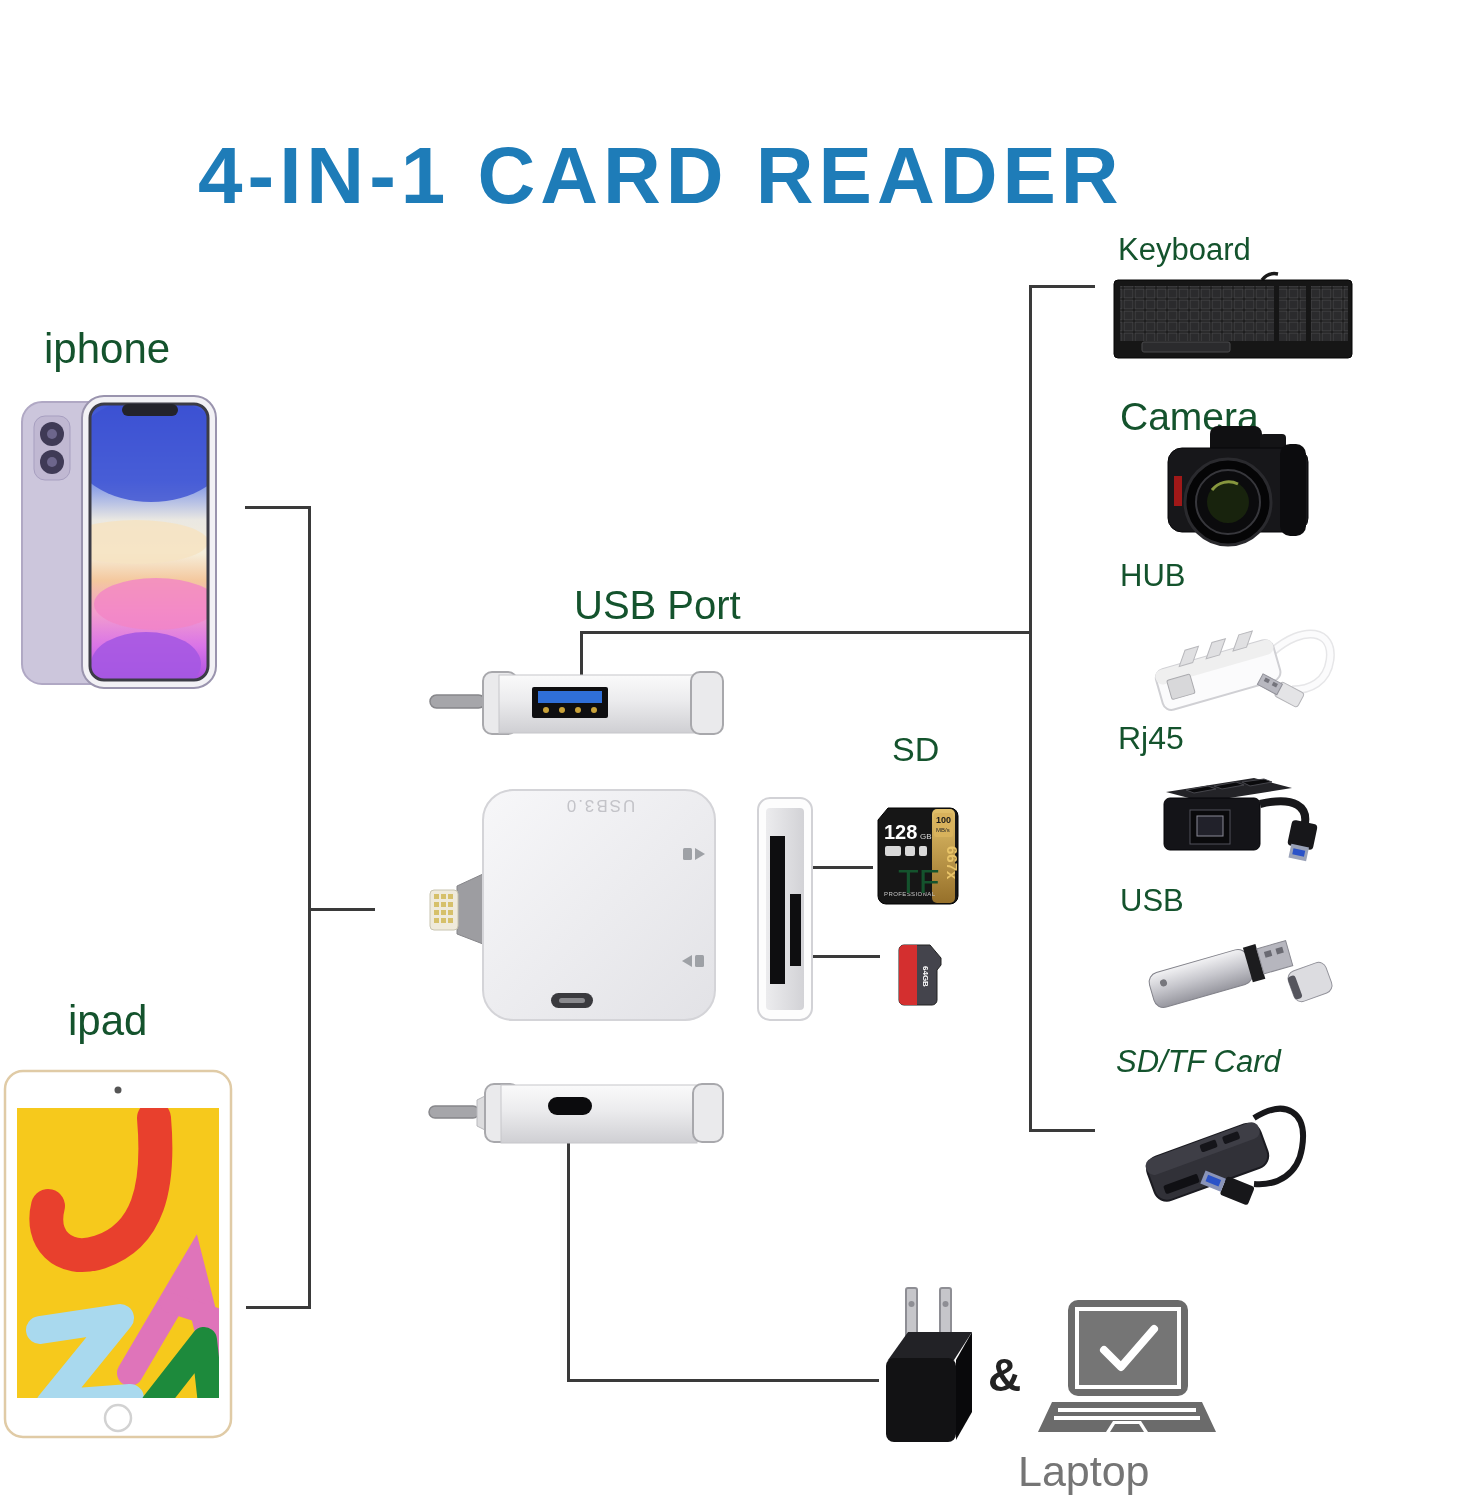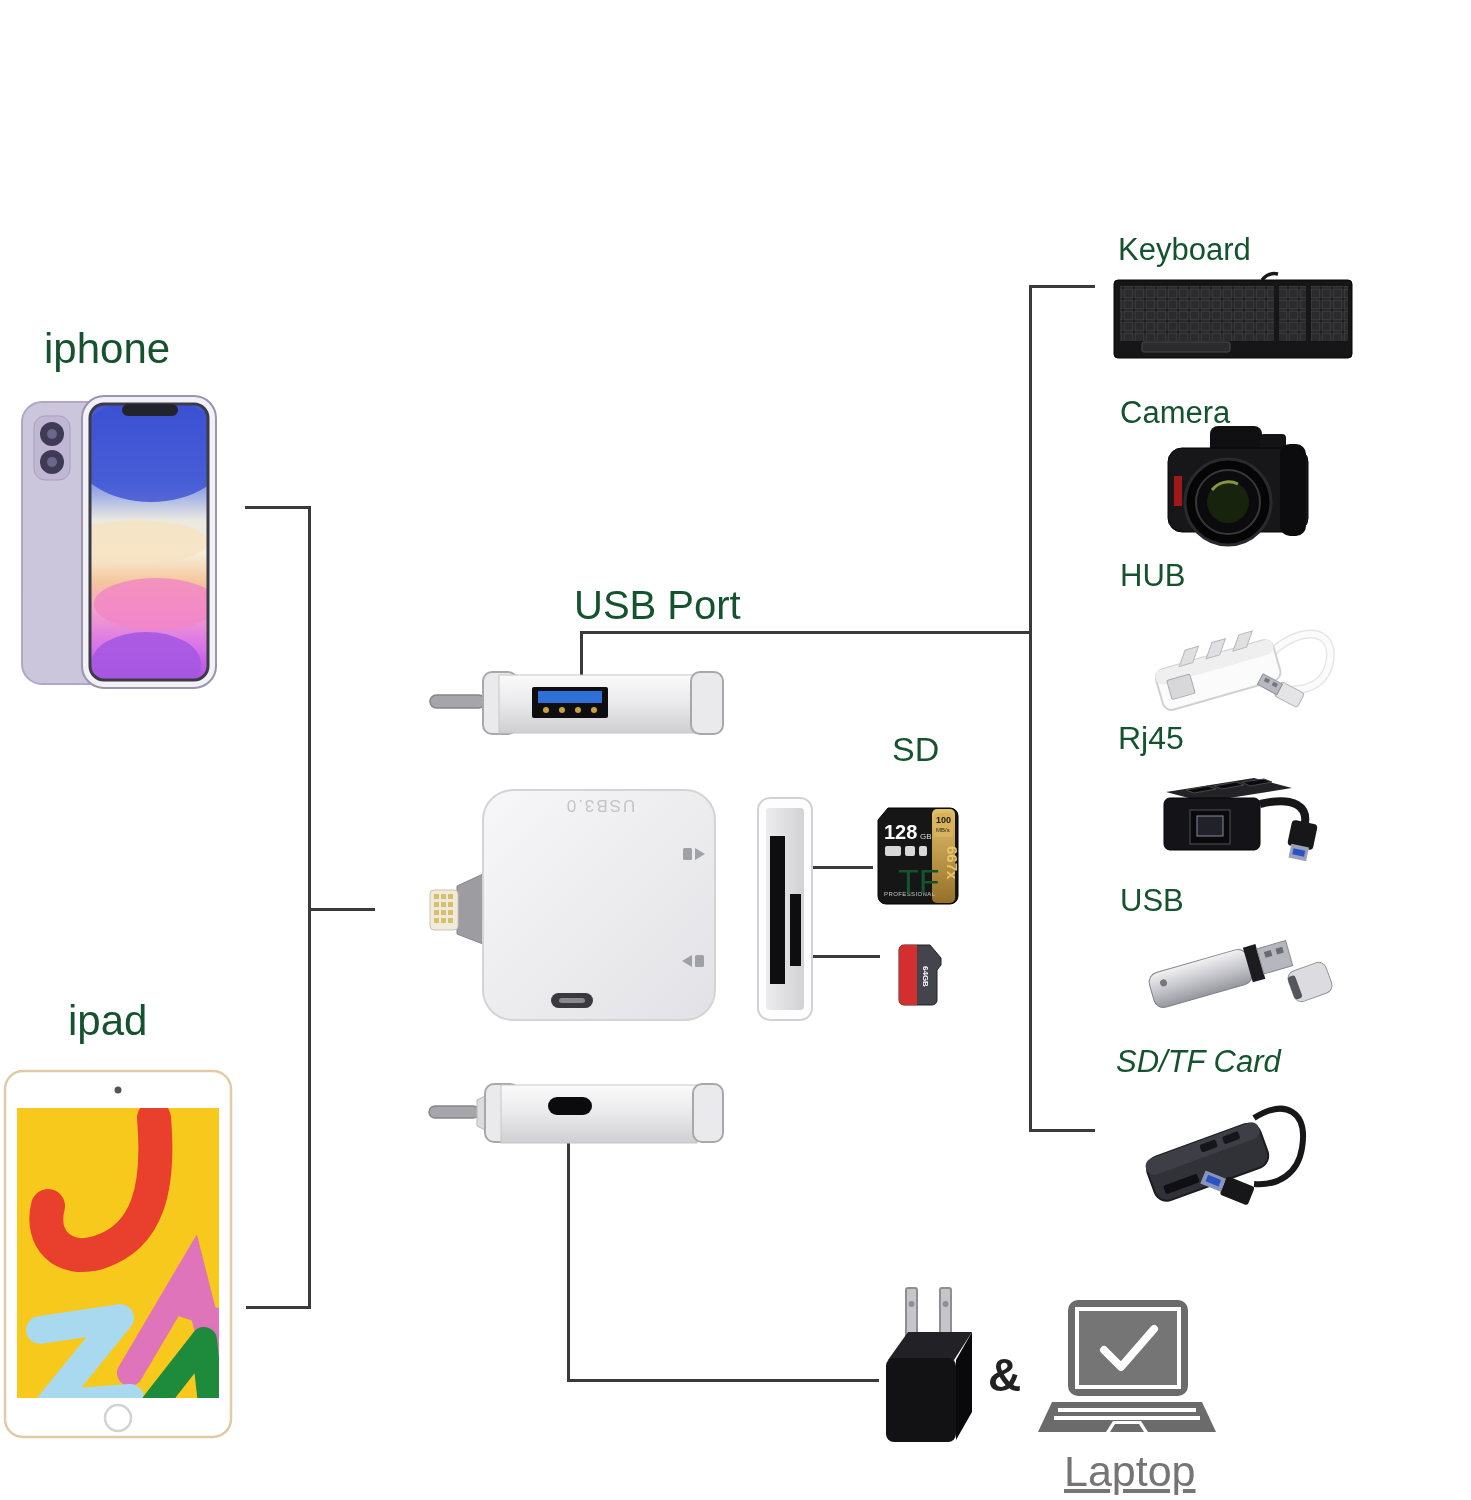--- a/index.html
+++ b/index.html
@@ -14,20 +14,21 @@
          font-size:17px;letter-spacing:2px;color:#c3c3c8;transform:rotate(180deg);}
   .amp{position:absolute;left:988px;top:1348px;font-size:46px;font-weight:700;color:#222;}
   .laptop-lbl{color:#757575;}
   svg{display:block;}
 </style>
 </head>
 <body>
 
 <div class="canvas">
 
+  <div class="title">4-IN-1 CARD READER</div>
 
   <div class="ln" style="left:245px;top:506px;width:66px;height:3px;"></div>
   <div class="ln" style="left:308px;top:506px;width:3px;height:803px;"></div>
   <div class="ln" style="left:246px;top:1306px;width:65px;height:3px;"></div>
   <div class="ln" style="left:308px;top:908px;width:67px;height:3px;"></div>
   <div class="ln" style="left:580px;top:632px;width:3px;height:58px;"></div>
   <div class="ln" style="left:580px;top:631px;width:452px;height:3px;"></div>
   <div class="ln" style="left:1029px;top:285px;width:3px;height:847px;"></div>
   <div class="ln" style="left:1029px;top:285px;width:66px;height:3px;"></div>
   <div class="ln" style="left:1029px;top:1129px;width:66px;height:3px;"></div>
@@ -221,21 +222,21 @@
       </defs>
       <path d="M150,14 q6,-8 16,-6" stroke="#1a1a1a" stroke-width="3.5" fill="none"></path>
       <rect x="2" y="14" width="238" height="78" rx="4" fill="#161616" stroke="#050505"></rect>
       <rect x="8" y="20" width="154" height="55" fill="url(#keysP)"></rect>
       <rect x="167" y="20" width="27" height="55" fill="url(#keysP)"></rect>
       <rect x="199" y="20" width="37" height="55" fill="url(#keysP)"></rect>
       <rect x="30" y="76" width="88" height="10" rx="2" fill="#2b2b2d" stroke="#4a4a4c"></rect>
     </svg>
   </div>
 
-  <div class="lbl" style="left:1120px;top:397px;font-size:31px;">Camera</div>
+  <div class="lbl" style="left:1120px;top:397px;font-size:39px;">Camera</div>
   <div class="abs" style="left:1158px;top:418px;width:160px;height:142px;">
     <svg width="160" height="142" viewBox="0 0 160 142">
       <rect x="52" y="8" width="52" height="30" rx="8" fill="#101012"></rect>
       <rect x="102" y="16" width="26" height="18" rx="4" fill="#141416"></rect>
       <rect x="10" y="30" width="140" height="84" rx="14" fill="#17171a" stroke="#060608"></rect>
       <rect x="122" y="26" width="26" height="92" rx="10" fill="#0c0c0e"></rect>
       <rect x="16" y="58" width="8" height="30" fill="#a01818"></rect>
       <circle cx="70" cy="84" r="43" fill="#050506" stroke="#2a2a2e" stroke-width="3"></circle>
       <circle cx="70" cy="84" r="32" fill="#0b0b0d" stroke="#37373c" stroke-width="2"></circle>
       <circle cx="70" cy="84" r="21" fill="#18230d"></circle>
@@ -361,15 +362,15 @@
       <rect x="39" y="11" width="102" height="78" fill="#757575" stroke="#ffffff" stroke-width="4"></rect>
       <path d="M66,52 L83,69 L116,31" stroke="#ffffff" stroke-width="8" fill="none" stroke-linecap="round" stroke-linejoin="round"></path>
       <polygon points="14,104 164,104 178,134 0,134" fill="#6b6b6b"></polygon>
       <rect x="20" y="110" width="138" height="4" fill="#ffffff"></rect>
       <rect x="16" y="118" width="146" height="4" fill="#ffffff"></rect>
       <path d="M68,134 l7,-11 h28 l7,11 z" fill="#ffffff"></path>
       <path d="M72,134 l5,-8 h24 l5,8 z" fill="#6b6b6b"></path>
     </svg>
   </div>
 
-  <div class="lbl laptop-lbl" style="left:1064px;top:1450px;font-size:43px;text-decoration:underline;">Laptop</div>
+  <div class="lbl laptop-lbl" style="left:1018px;top:1450px;font-size:43px;">Laptop</div>
 
 </div>
 
 </body></html>

